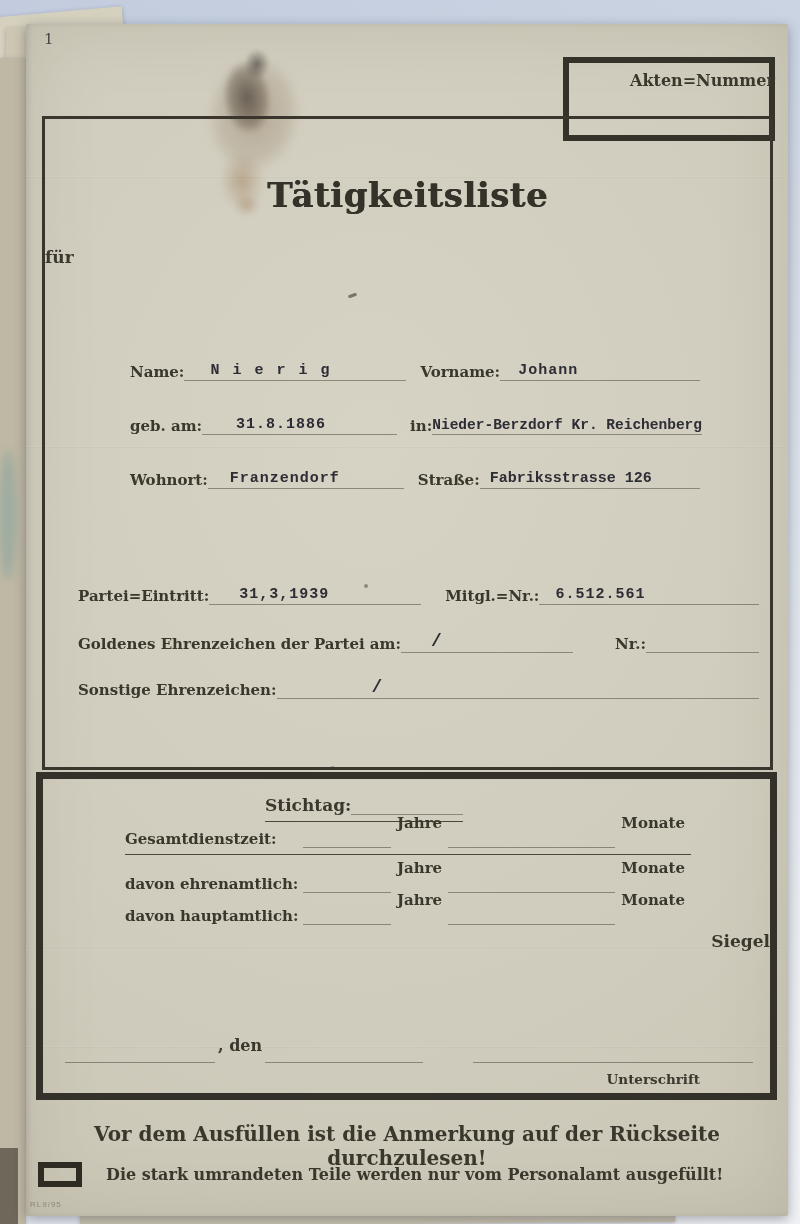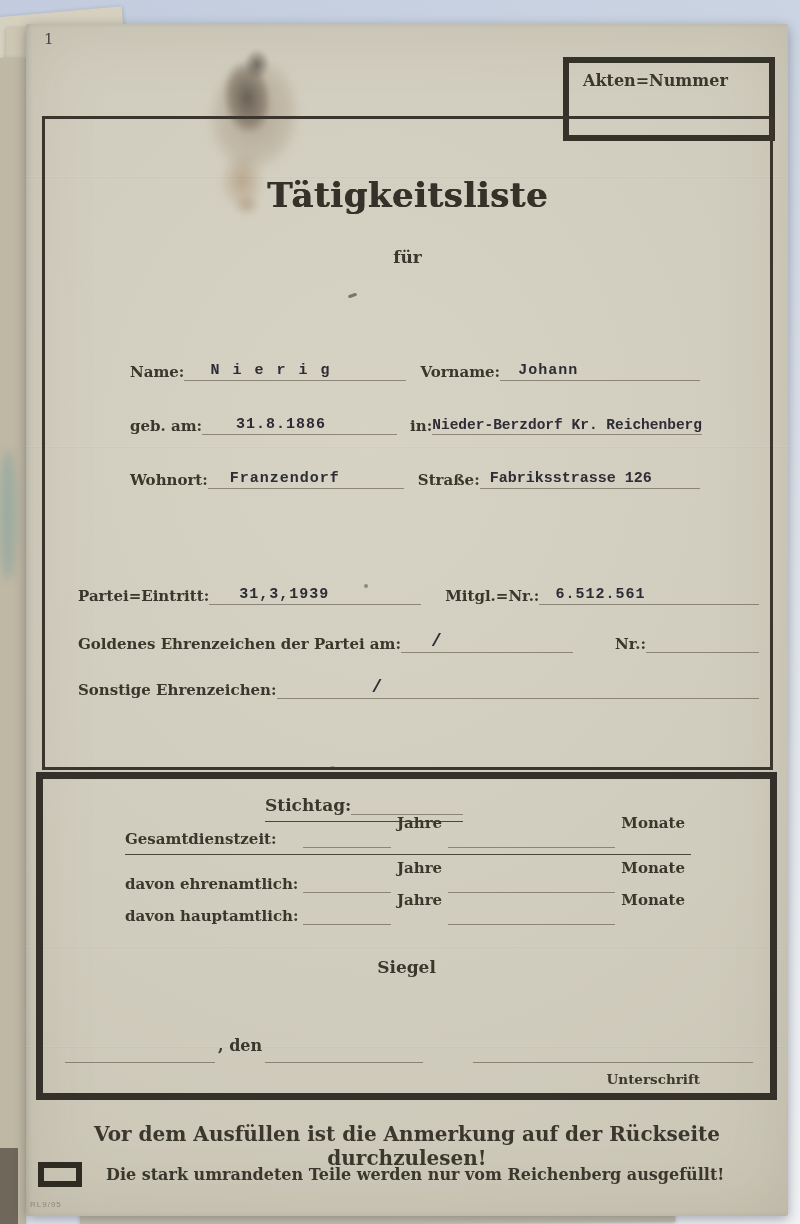--- a/index.html
+++ b/index.html
@@ -42,43 +42,43 @@
   .speck-3     { left:304px; top:742px; width:5px; height:3px; background:rgba(70,68,62,.4); }
 
   
   .frak  { font-family:"DejaVu Serif", serif; font-weight:700; color:#3a372d; }
   .tw    { font-family:"Liberation Mono","DejaVu Sans Mono",monospace; font-weight:700; color:#2e2c35;
            font-size:15px; letter-spacing:1px; white-space:nowrap; padding-bottom:1px; }
   .lab   { font-family:"DejaVu Serif", serif; font-weight:700; font-size:15px; color:#3a372d; white-space:nowrap; }
 
   .page-num { position:absolute; left:18px; top:6px; font-size:15px; color:#444; font-family:"DejaVu Serif",serif; }
 
-  .akten-box { position:absolute; left:537px; top:33px; width:212px; height:84px; border:6px solid #35322a; }
+  .akten-box { position:absolute; left:537px; top:33px; width:212px; height:84px; border:6px solid #35322a;padding-left:47px; }
   .akten-box .lbl { padding:8px 0 0 14px; font-size:16px; }
 
   .box1 { position:absolute; left:16px; top:92px; width:731px; height:654px; border:3px solid #3a362e; }
   .box2 { position:absolute; left:10px; top:748px; width:741px; height:328px; border:7px solid #34312a; }
 
   .title { position:absolute; top:56px; width:100%; text-align:center; font-size:34px; letter-spacing:.5px;
            text-shadow:.6px 0 0 currentColor; color:#35322a; }
-  .fuer  { position:absolute; top:128px; width:100%; text-align:center; font-size:17px; }
+  .fuer  { position:absolute; top:128px; width:100%; text-align:left; font-size:17px; }
 
   .row  { position:absolute; display:flex; align-items:flex-end; height:24px; }
   .cell { border-bottom:1px solid rgba(80,74,60,.55); display:flex; align-items:flex-end; height:22px; }
   .fill { flex:1 1 auto; }
   .sp   { height:22px; }
 
   .stichtag-row { position:absolute; left:222px; top:14px; width:198px; display:flex; align-items:flex-end;
                   padding-bottom:6px; border-bottom:1.5px solid #4a463b; }
   .stichtag-row .lab { font-size:17px; }
   .duty-row { position:absolute; left:82px; width:566px; display:flex; align-items:flex-end; height:22px; }
   .duty-row .dlab { width:178px; }
   .duty-row .u { margin:16px 6px; }
   .duty-first { padding-bottom:6px; border-bottom:1.5px solid #4a463b; height:28px; }
-  .siegel { position:absolute; top:178px; width:100%; text-align:center; font-size:17px; }
+  .siegel { position:absolute; top:152px; width:100%; text-align:right; font-size:17px; }
   .date-row { position:absolute; left:22px; top:268px; width:688px; display:flex; align-items:flex-end; height:16px; }
   .unterschrift { position:absolute; right:70px; top:292px; font-size:13.5px; }
 
   .footer1 { position:absolute; top:1098px; width:100%; text-align:center; font-size:20px; }
   .footer2 { position:absolute; left:12px; top:1138px; display:flex; align-items:center; }
   .bold-rect { width:44px; height:25px; border:6px solid #2e2b23; margin-right:24px; }
   .footer2 .txt { font-size:16px; }
   .form-code { position:absolute; left:4px; top:1176px; font-size:8px; letter-spacing:1px; color:rgba(60,55,45,.4);
                font-family:"Liberation Sans",sans-serif; }
 </style>
@@ -226,18 +226,18 @@
         <span class="sp" style="width:50px"></span>
         <span class="cell fill"></span>
       </div>
       <div class="unterschrift lab">Unterschrift</div>
     </div>
 
     <div class="footer1 frak">Vor dem Ausfüllen ist die Anmerkung auf der Rückseite durchzulesen!</div>
 
     <div class="footer2">
       <span class="bold-rect"></span>
-      <span class="txt frak">Die stark umrandeten Teile werden nur vom Reichenberg ausgefüllt!</span>
+      <span class="txt frak">Die stark umrandeten Teile werden nur vom Personalamt ausgefüllt!</span>
     </div>
 
     <div class="form-code">RL9/95</div>
   </div>
 </div>
 
 </body></html>

